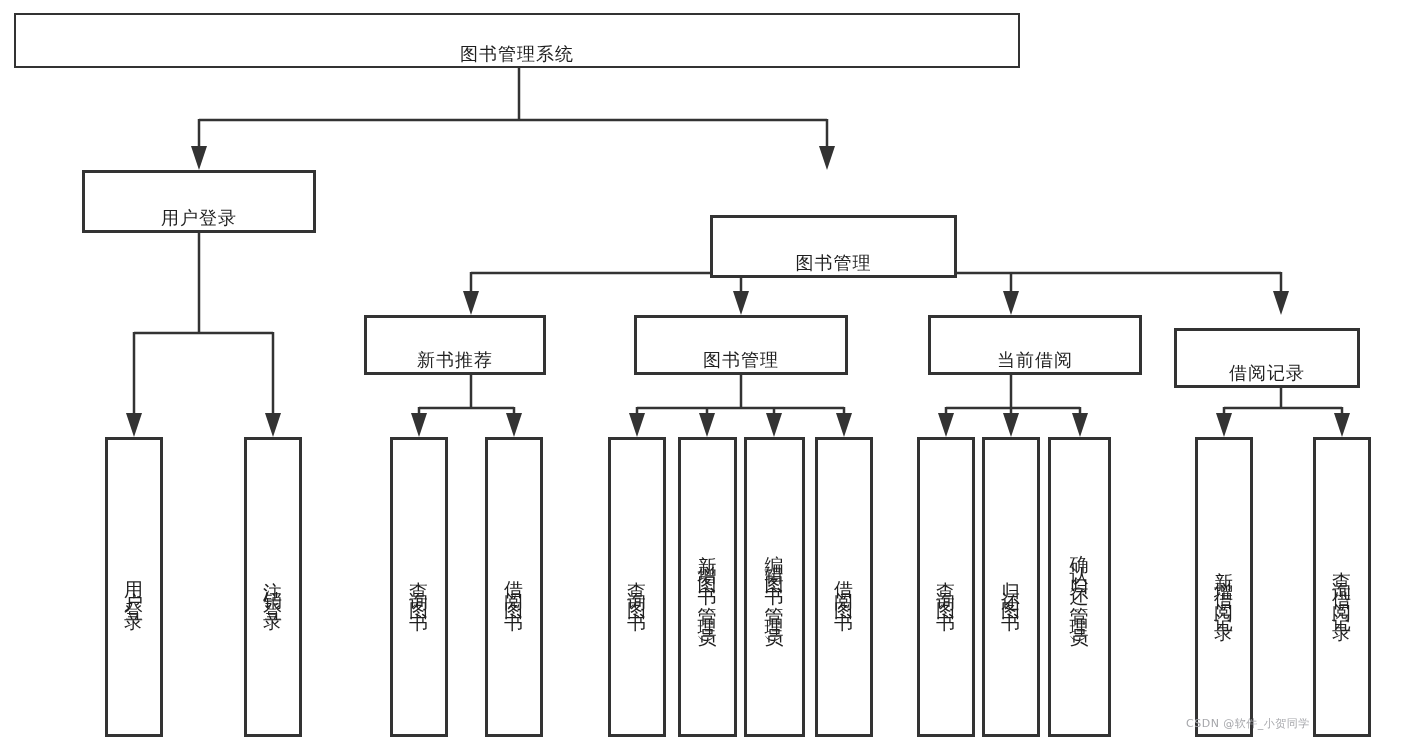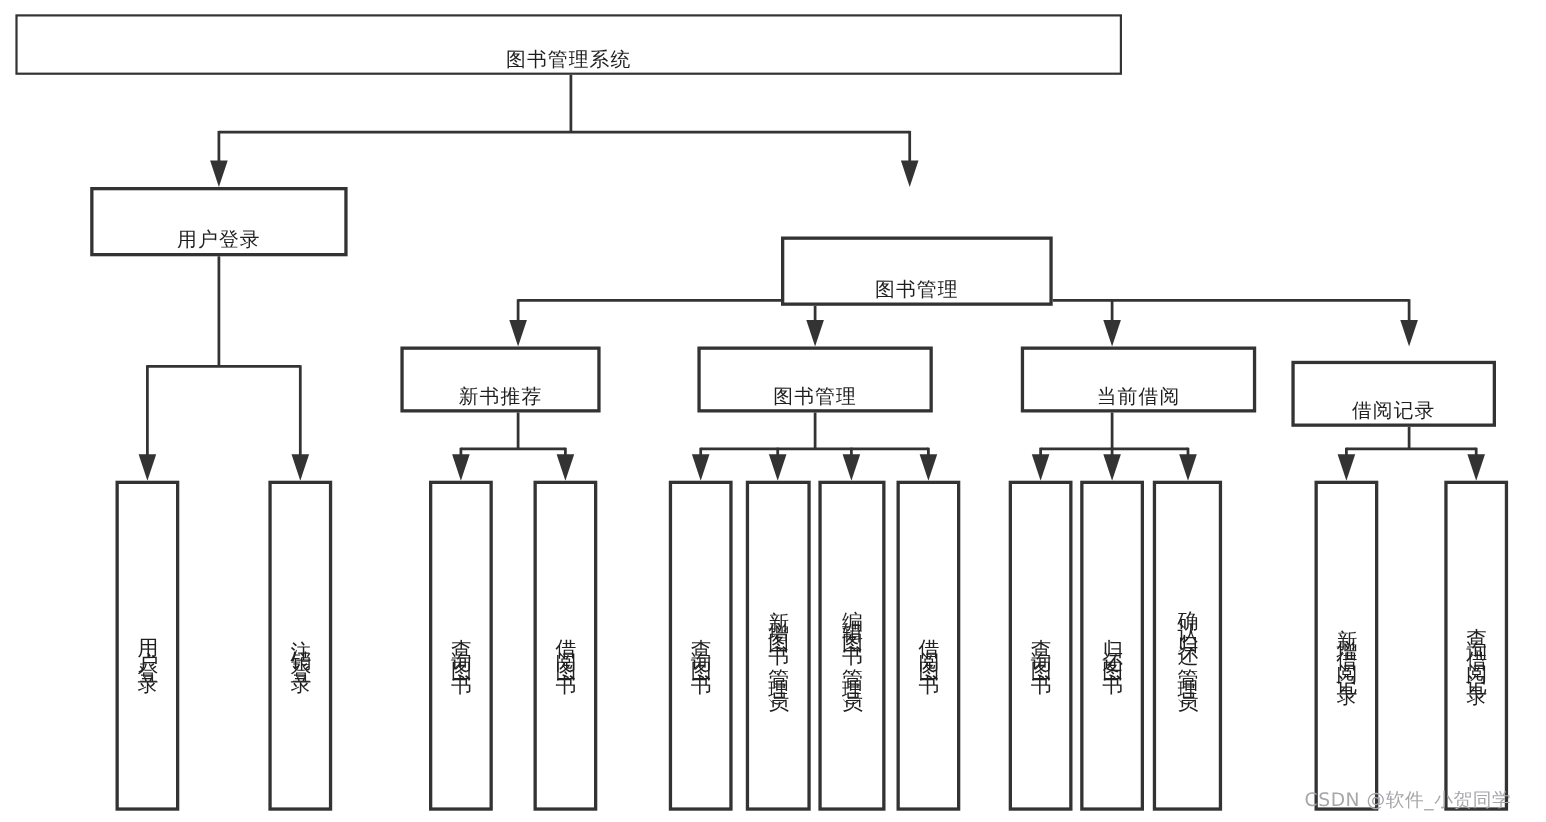--- a/index.html
+++ b/index.html
@@ -31,21 +31,21 @@
     display:flex;align-items:center;justify-content:center;
     z-index:1;
   }
   .vlabel{
     writing-mode:vertical-rl;text-orientation:mixed;
     font-size:19px;line-height:1;letter-spacing:0.55em;
     white-space:nowrap;
   }
   .watermark{
     position:absolute;left:1186px;top:716px;z-index:2;
-    font-size:17px;color:var(--wm);letter-spacing:0.5px;white-space:nowrap;
+    font-size:11px;color:var(--wm);letter-spacing:0.5px;white-space:nowrap;
   }
 </style>
 </head>
 <body>
 
 <div id="stage">
 
   <svg class="connectors" viewBox="0 0 1405 747" xmlns="http://www.w3.org/2000/svg">
 
     <g>

